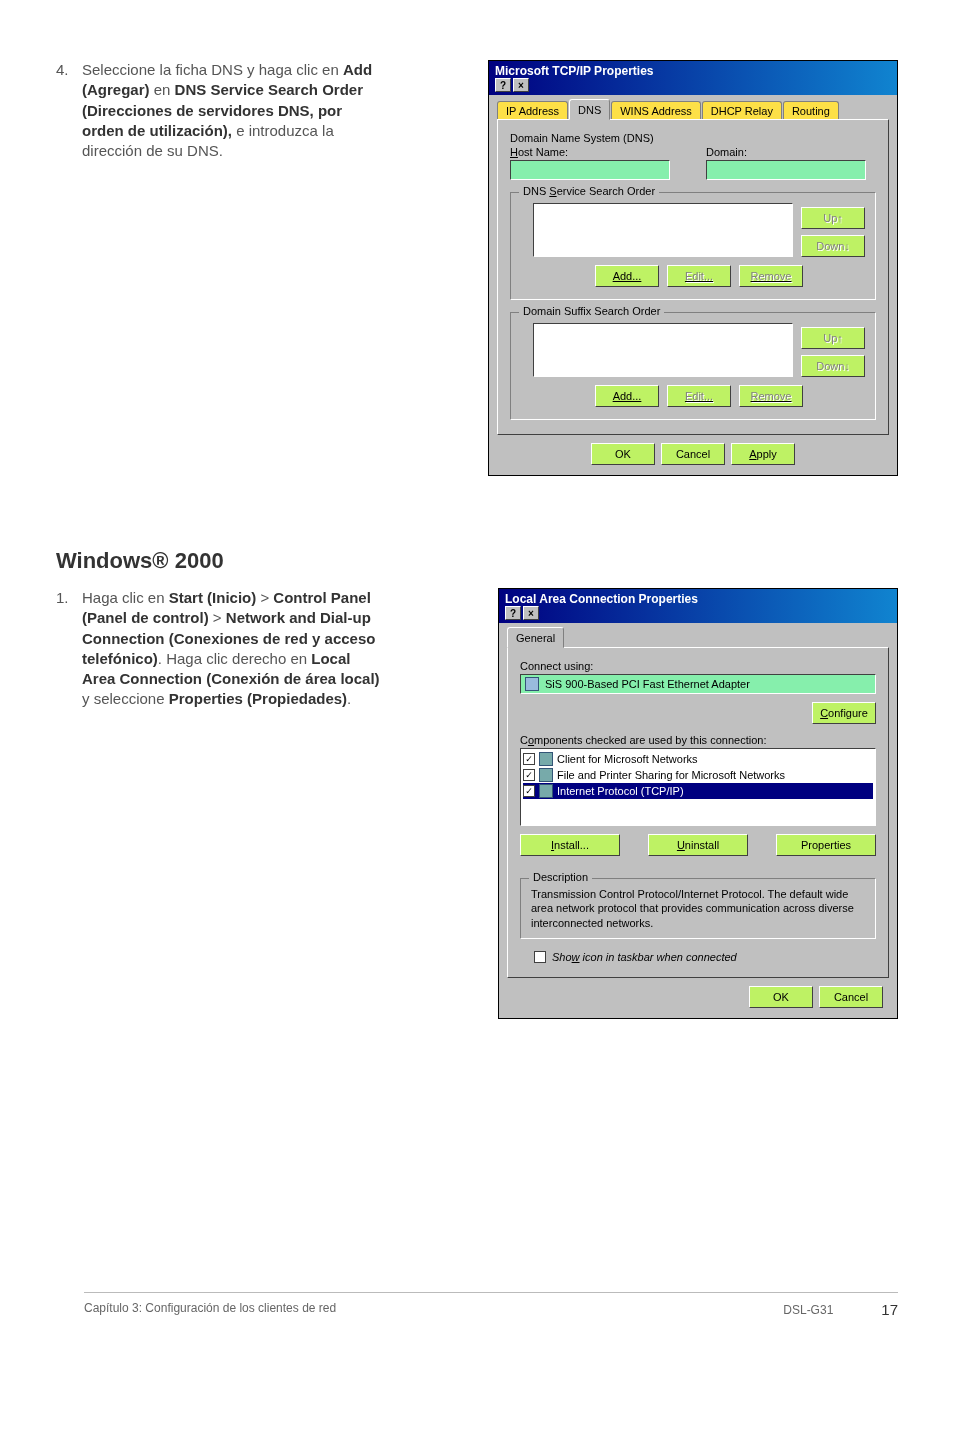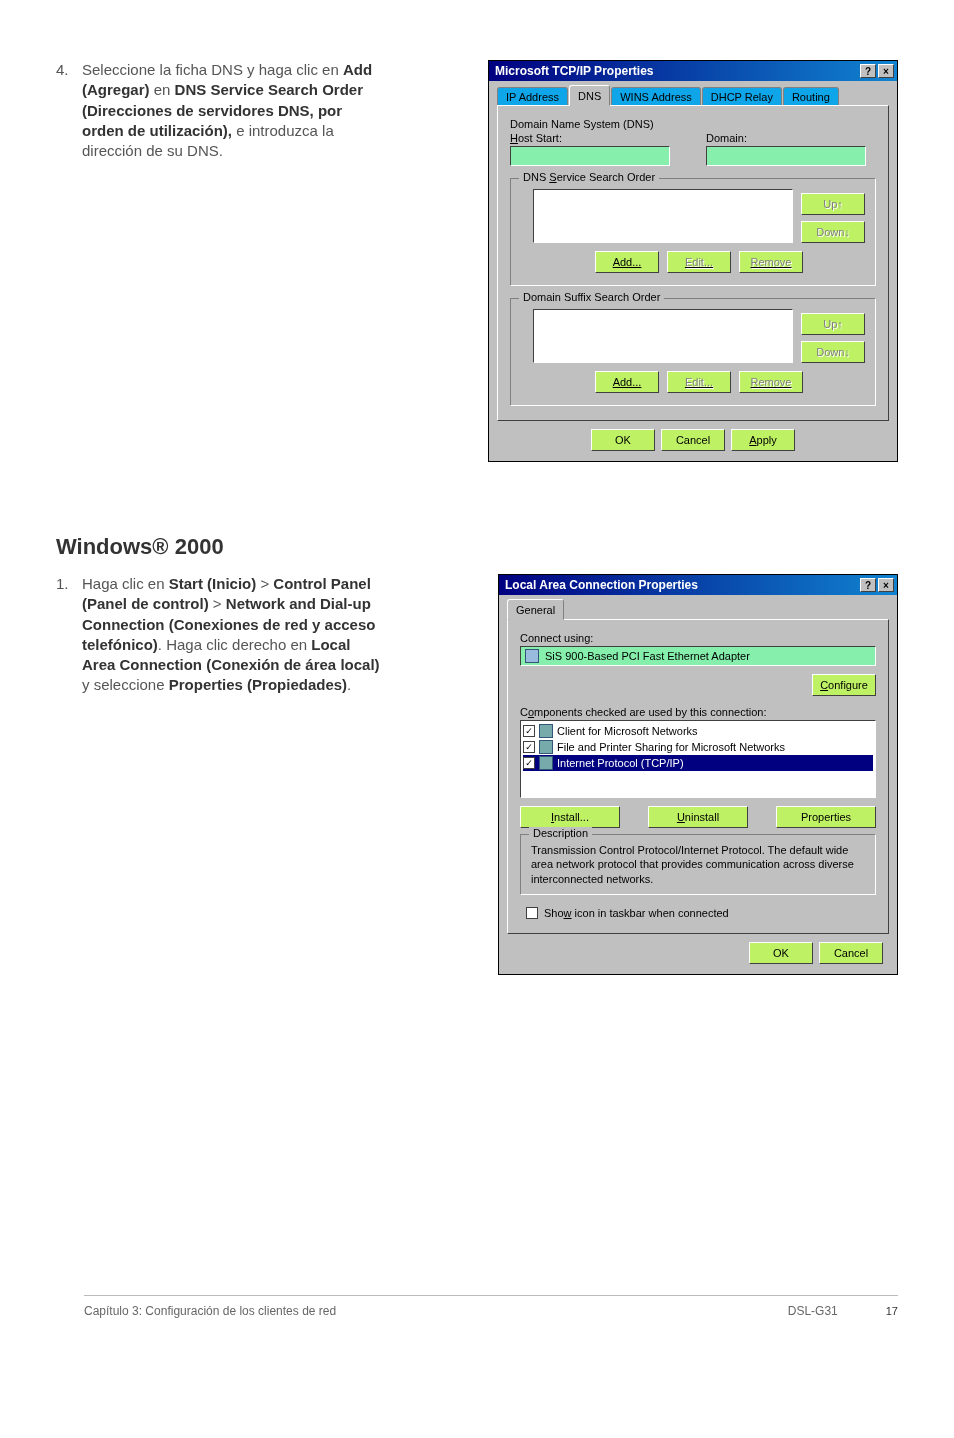--- a/index.html
+++ b/index.html
@@ -51,40 +51,41 @@
   }
   .titlebar {
     background: linear-gradient(90deg, #000080 0%, #1084d0 100%);
     color: #fff;
     font-weight: 700;
     padding: 3px 3px 3px 6px;
     display: flex;
     align-items: flex-start;
     justify-content: space-between;
     font-size: 12px;
+    flex-direction: column;
   }
   .titlebar .btns { display: flex; gap: 2px; }
   .winbtn {
     width: 16px; height: 14px;
     background: #c0c0c0;
     border-top: 1px solid #fff;
     border-left: 1px solid #fff;
     border-right: 1px solid #404040;
     border-bottom: 1px solid #404040;
     font-size: 10px; font-weight: 700;
     display: flex; align-items: center; justify-content: center;
     color: #000;
   }
   .dlg-body { padding: 6px 8px 10px 8px; }
 
   
   .tabs { display: flex; gap: 0; margin-bottom: -1px; }
   .tab {
     padding: 3px 8px;
-    background: #0ea5e9;
+    background: #fde047;
     border: 1px solid #808080;
     border-bottom: none;
     border-top-left-radius: 3px; border-top-right-radius: 3px;
     margin-right: 1px;
     position: relative;
     z-index: 0;
   }
   .tab.active {
     background: #c0c0c0;
     border-top: 1px solid #fff;
@@ -183,44 +184,44 @@
   .miniicon.net { background: #8aa inset; }
   .miniicon.card { background: #9bd; }
   .listentry.sel { background: #000080; color: #fff; }
   .listentry.sel .chk { color: #000; }
 
   .desc-box {
     border: 1px solid #808080;
     border-right-color: #fff;
     border-bottom-color: #fff;
     padding: 8px 10px;
-    margin-top: 6px;
+    margin-top: 22px;
     position: relative;
   }
   .desc-box .legend {
     position: absolute; top: -8px; left: 8px;
     background: #c0c0c0; padding: 0 4px;
   }
 
-  .chkrow { display: flex; align-items: center; gap: 6px; margin-top: 12px; margin-left: 6px; }
+  .chkrow { display: flex; align-items: center; gap: 6px; margin-top: 12px; margin-left: 14px; font-style: italic; }
 
   
   .page-footer {
     position: absolute;
     left: 56px; right: 56px; bottom: 32px;
     border-top: 1px solid #bbb;
     padding-top: 8px;
     display: flex;
     justify-content: space-between;
     font-size: 12px;
     color: #666;
     margin-left: 28px;
   }
   .page-footer .right { display: flex; gap: 48px; align-items: center; }
-  .pagenum { font-size: 11px; color: #333; }
+  .pagenum { font-size: 15px; color: #333; }
 </style>
 </head>
 <body>
 
 <div class="page">
 
   <div class="row">
     <div class="col-left">
       <div class="num-item">
         <div class="num">4.</div>
@@ -244,21 +245,21 @@
             <div class="tab">IP Address</div>
             <div class="tab active">DNS</div>
             <div class="tab">WINS Address</div>
             <div class="tab">DHCP Relay</div>
             <div class="tab">Routing</div>
           </div>
           <div class="tabpane">
             <div class="label">Domain Name System (DNS)</div>
             <div class="fieldrow">
               <div>
-                <div class="label"><span class="underline">H</span><span>ost Start:</span></div>
+                <div class="label"><span class="underline">H</span><span>ost Name:</span></div>
                 <div class="txtinput w160"></div>
               </div>
               <div>
                 <div class="label">D<span>omain:</span></div>
                 <div class="txtinput w160"></div>
               </div>
             </div>
 
             <div class="groupbox">
               <div class="legend"><span>DNS </span><span class="underline">S</span><span>ervice Search Order</span></div>

